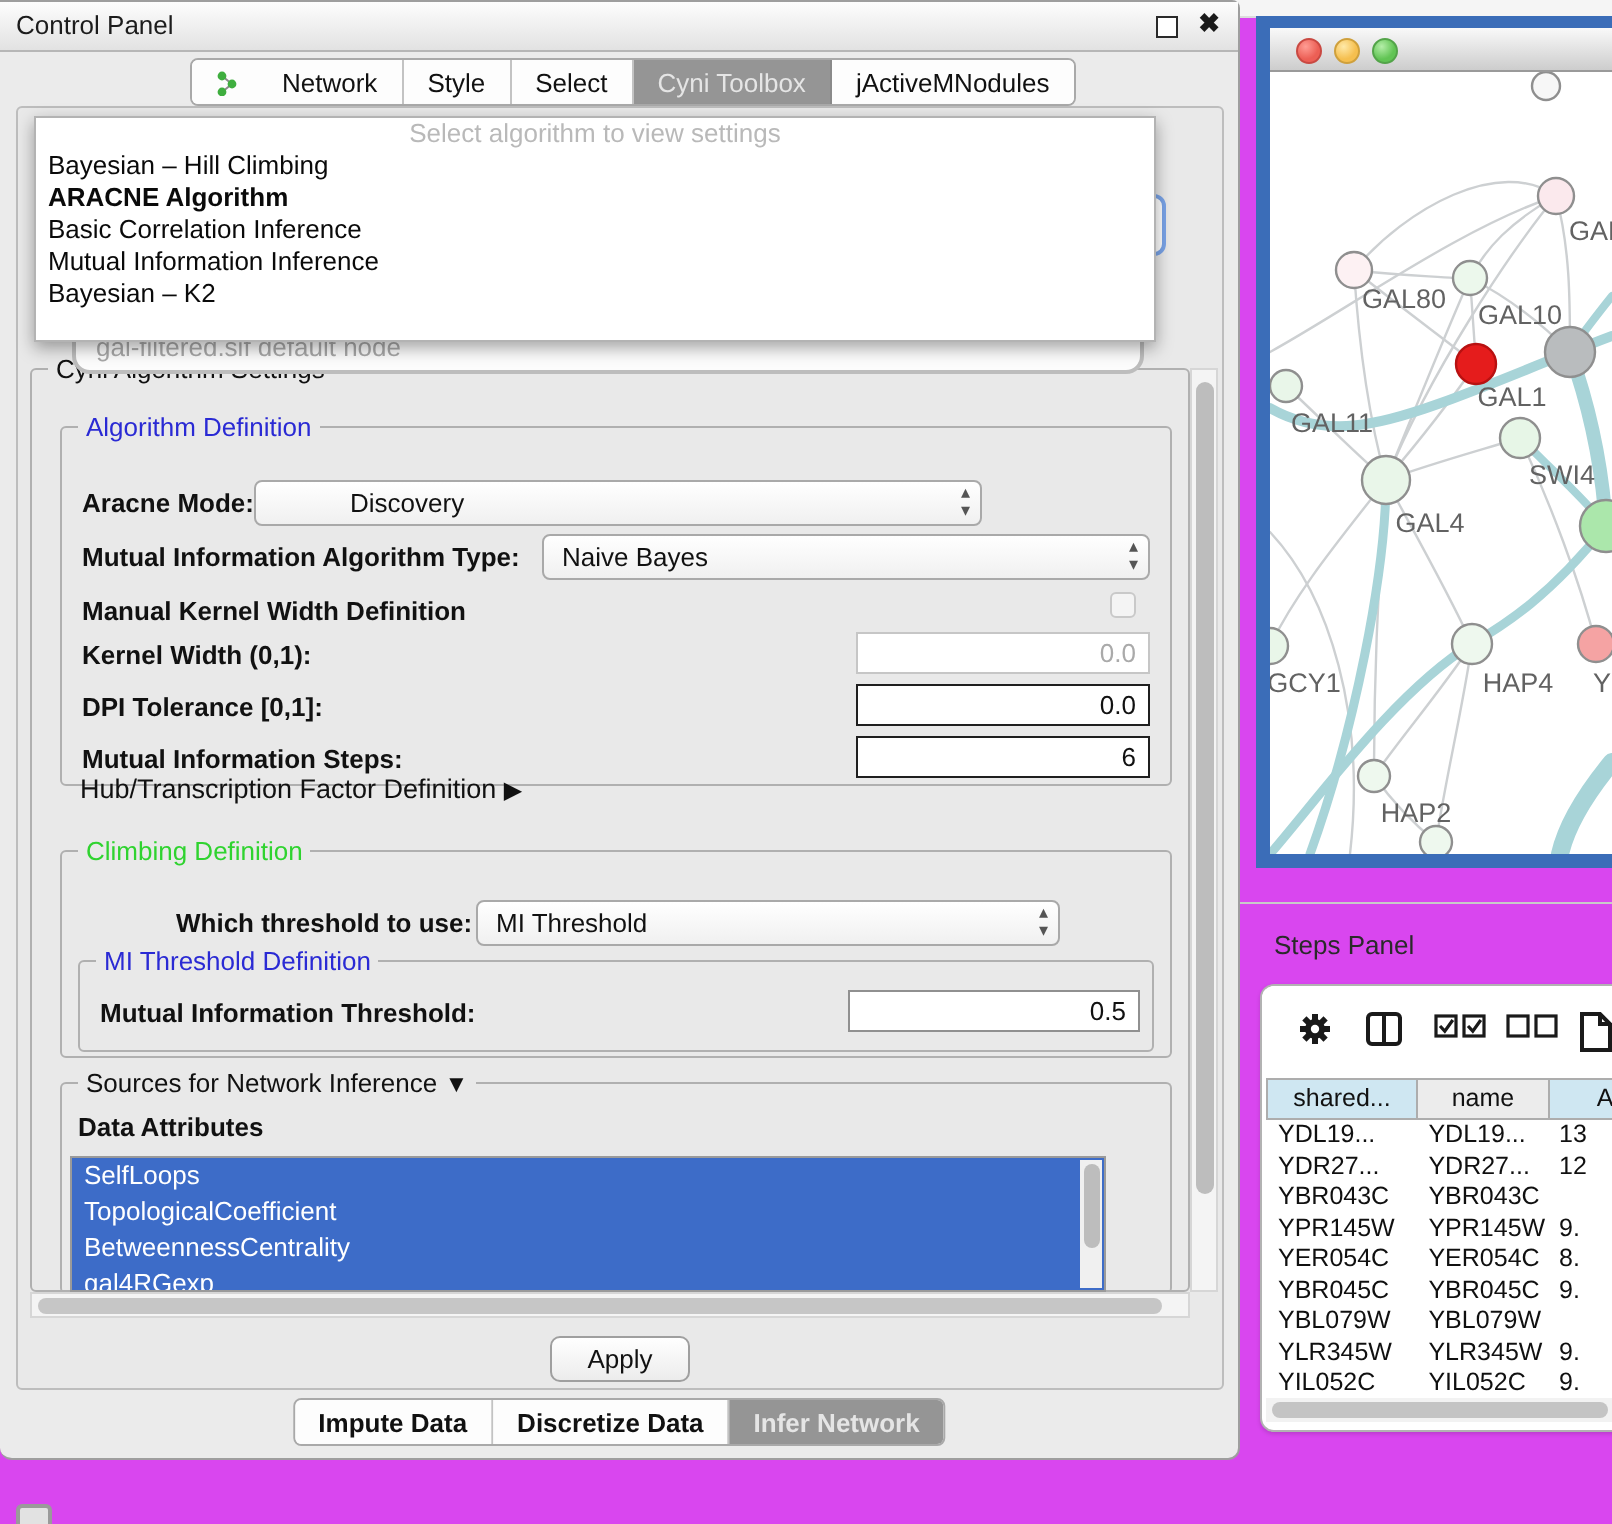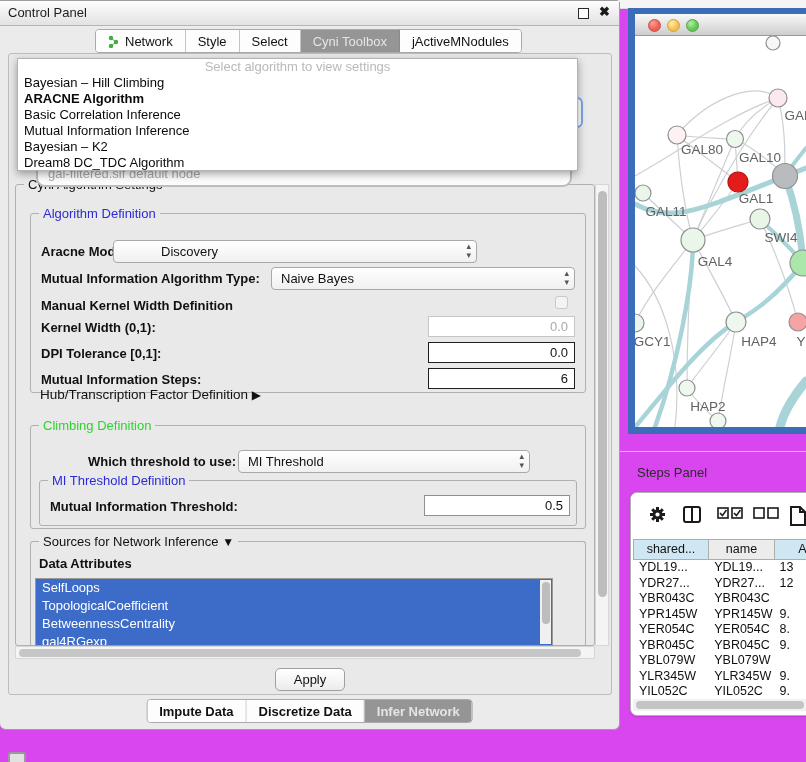--- a/index.html
+++ b/index.html
@@ -9,21 +9,21 @@
 
   
   .cp{position:absolute;left:0;top:8;width:620px;height:730px;background:#ebebeb;border:1px solid #9e9e9e;border-left:none;border-radius:0 4px 6px 6px;box-sizing:border-box;}
   .cp-titlebar{position:absolute;left:0;top:0;width:100%;height:24px;background:linear-gradient(#fdfdfd,#e2e2e2);border-bottom:1px solid #b6b6b6;}
   .cp-title{position:absolute;left:8px;top:4px;font-size:13px;color:#1c1c1c;}
   .float-ic{position:absolute;right:30px;top:7px;width:9px;height:9px;border:1.5px solid #2a2a2a;background:#fff;}
   .close-ic{position:absolute;right:9px;top:3px;font-size:13px;font-weight:bold;color:#1a1a1a;}
 
   
   .tabbar{position:absolute;left:95px;top:28px;height:22px;display:flex;border:1px solid #a9a9a9;border-radius:4px;overflow:hidden;background:#fdfdfd;}
-  .tab{padding:0 12px;font-size:13px;line-height:21px;color:#111;background:#fdfdfd;border-right:1px solid #c3c3c3;display:flex;align-items:center;gap:5px;white-space:nowrap;}
+  .tab{padding:0 12px;font-size:13px;line-height:21px;color:#111;background:#fdfdfd;border-right:1px solid #c3c3c3;display:flex;align-items:center;gap:21px;white-space:nowrap;}
   .tab:last-child{border-right:none;}
   .tab.sel{background:#959595;color:#e5e5e5;border-right-color:#8a8a8a;}
 
   
   .content{position:absolute;left:8px;top:52px;width:604px;height:642px;background:#e9e9e9;border:1px solid #bdbdbd;border-radius:3px;box-sizing:border-box;}
 
   
   .fs{position:absolute;border:1px solid #b0b0b0;border-radius:3px;box-sizing:border-box;}
   .fs>.fs-label{position:absolute;top:-8px;left:8px;background:#e9e9e9;padding:0 4px;font-size:13px;white-space:nowrap;}
   .lbl-blue{color:#2a2ad4;}
@@ -144,21 +144,21 @@
 
     <div class="content">
 
       <div class="fs" style="left:6px;top:130px;width:580px;height:462px;">
         <span class="fs-label" style="color:#111;">Cyni Algorithm Settings</span>
 
         <div class="fs" style="left:14px;top:28px;width:556px;height:180px;">
           <span class="fs-label lbl-blue">Algorithm Definition</span>
 
           <span class="rowlabel b" style="left:10px;top:30px;">Aracne Mode:</span>
-          <div class="combo" style="left:82px;top:26px;width:364px;padding-left:47px;">
+          <div class="combo" style="left:96px;top:26px;width:364px;padding-left:47px;">
             <span>Discovery</span>
             <span class="arr">
                 <span>▴</span>
                 <span>▾</span>
               </span>
           </div>
 
           <span class="rowlabel b" style="left:10px;top:57px;">Mutual Information Algorithm Type:</span>
           <div class="combo" style="left:240px;top:53px;width:304px;">
             <span>Naive Bayes</span>
@@ -249,21 +249,20 @@
     <div class="hidden-combo">gal-filtered.sif default node</div>
 
     <div class="popup">
       <div class="popup-head">Select algorithm to view settings</div>
       <div id="algo-list">
           <div class="popup-item">Bayesian – Hill Climbing</div>
           <div class="popup-item sel">ARACNE Algorithm</div>
           <div class="popup-item">Basic Correlation Inference</div>
           <div class="popup-item">Mutual Information Inference</div>
           <div class="popup-item">Bayesian – K2</div>
-          <div class="popup-item">Dream8 DC_TDC Algorithm</div>
         </div>
     </div>
   </div>
 
   <div class="net">
     <div class="net-titlebar">
       <span class="light r"></span>
       <span class="light y"></span>
       <span class="light g"></span>
     </div>

